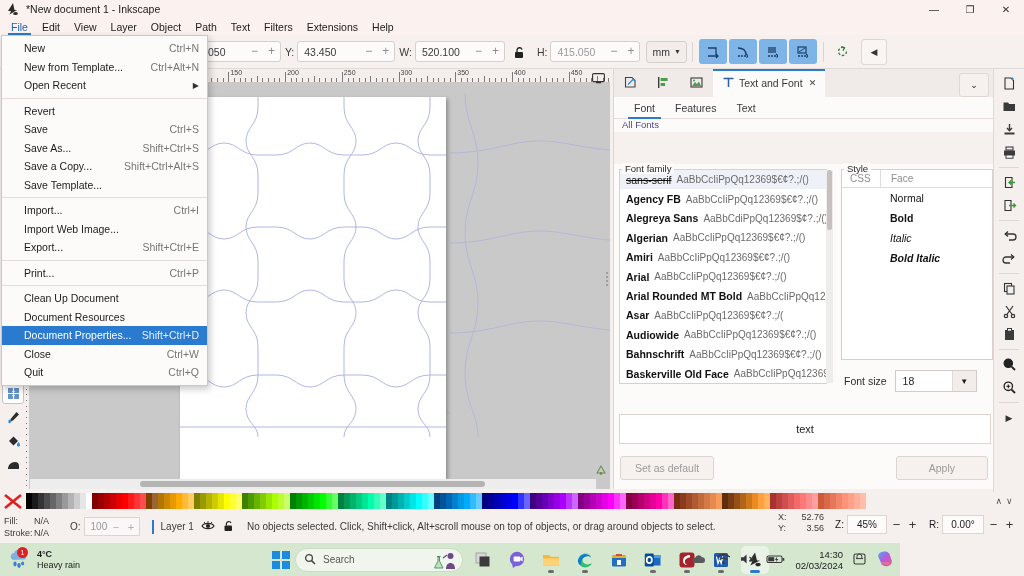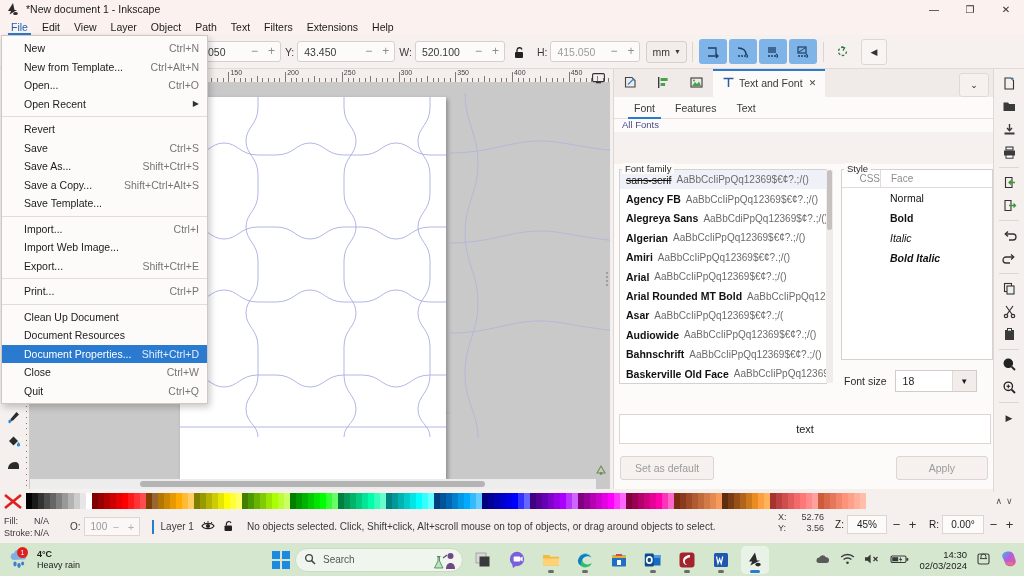--- a/index.html
+++ b/index.html
@@ -194,21 +194,21 @@
   .fam-item .fname { color:#111; }
   .fam-item .fprev { color:#6a6a6a; font-size:10px; }
   .fam-item.strike .fname { text-decoration:line-through; }
   .fam-item.sel { background:#eef2f8; }
   #famscroll { position:absolute; right:-1px; top:6px; width:7px; height:213px; background:#f0eceb; }
   #famscroll .th { position:absolute; left:1px; top:0; width:5px; height:60px; background:#c6c0be; border-radius:3px; }
 
   #stylecol { position:absolute; left:222px; top:0; width:158px; }
   #stylebox { position:absolute; left:5px; top:5px; width:152px; height:191px; border:1px solid #d8d0cd; background:#fff; }
   #stylehead { height:18px; display:flex; align-items:center; border-bottom:1px solid #e2dad7; font-size:10px; color:#8d8d8d; }
-  #stylehead .c1 { width:38px; padding-left:8px;text-align:right; }
+  #stylehead .c1 { width:38px; padding-left:8px; }
   #stylehead .c2 { padding-left:10px; border-left:1px solid #e2dad7; height:18px; display:flex; align-items:center; flex:1; }
   .style-item { height:20px; display:flex; align-items:center; padding-left:48px; font-size:10.5px; color:#111; }
   .style-item.it { font-style:italic; }
   .style-item.bo { font-weight:bold; }
   .style-item.bi { font-weight:bold; font-style:italic; }
   #fontsize-row { position:absolute; left:8px; top:206px; display:flex; align-items:center; gap:8px; }
   #fontsize-row .fl { font-size:10.5px; color:#2b2b2b; }
   #fs-box { width:82px; height:22px; border:1px solid #d4ccc9; background:#fff; display:flex; align-items:center; }
   #fs-box .fv { padding-left:7px; font-size:10.5px; color:#222; flex:1; }
   #fs-box .fd { width:24px; height:20px; background:#f2ecea; border-left:1px solid #e2dad7;
@@ -225,21 +225,21 @@
   #cmdbar {
     position:absolute; left:993px; top:69px; width:31px; height:423px;
     background:#f5f0ee; border-left:1px solid #e0d8d5;
     display:flex; flex-direction:column; align-items:center; padding-top:3px;
   }
   .cb { width:24px; height:23px; display:flex; align-items:center; justify-content:center; }
   .cb-sep { width:20px; height:1px; background:#ded6d3; margin:3px 0; }
 
   
   #taskbar {
-    position:absolute; left:0; top:543px; width:1024px; height:33px;
+    position:absolute; left:0; top:543px; width:900px; height:33px;
     background:#d5e8cf; display:flex; align-items:center;
   }
   #weather { display:flex; align-items:center; gap:5px; margin-left:8px; }
   #weather .wtxt { font-size:9px; line-height:11px; color:#1b1b1b; }
   #weather .wtxt b { font-weight:bold; }
   #tb-center { position:absolute; left:272px; display:flex; align-items:center; gap:6px; }
   #winlogo { width:17px; height:17px; display:grid; grid-template-columns:8px 8px; grid-template-rows:8px 8px; gap:1.5px; }
   #winlogo i { background:#1b8ae0; display:block; }
   #searchpill { width:168px; height:24px; border-radius:13px; background:#f0f6ee;
                 display:flex; align-items:center; padding:0 8px; gap:7px; border:1px solid #c9dcc3; position:relative; }
@@ -674,24 +674,20 @@
 </div>
 
 <div id="filemenu">
     <div class="fm-item">
       <span>New</span>
       <span class="accel">Ctrl+N</span>
     </div>
     <div class="fm-item">
       <span>New from Template...</span>
       <span class="accel">Ctrl+Alt+N</span>
-    </div>
-    <div class="fm-item">
-      <span>Open...</span>
-      <span class="accel">Ctrl+O</span>
     </div>
     <div class="fm-item">
       <span>Open Recent</span>
       <span class="arrow">▶</span>
     </div>
     <div class="fm-sep"></div>
     <div class="fm-item">
       <span>Revert</span>
     </div>
     <div class="fm-item">

